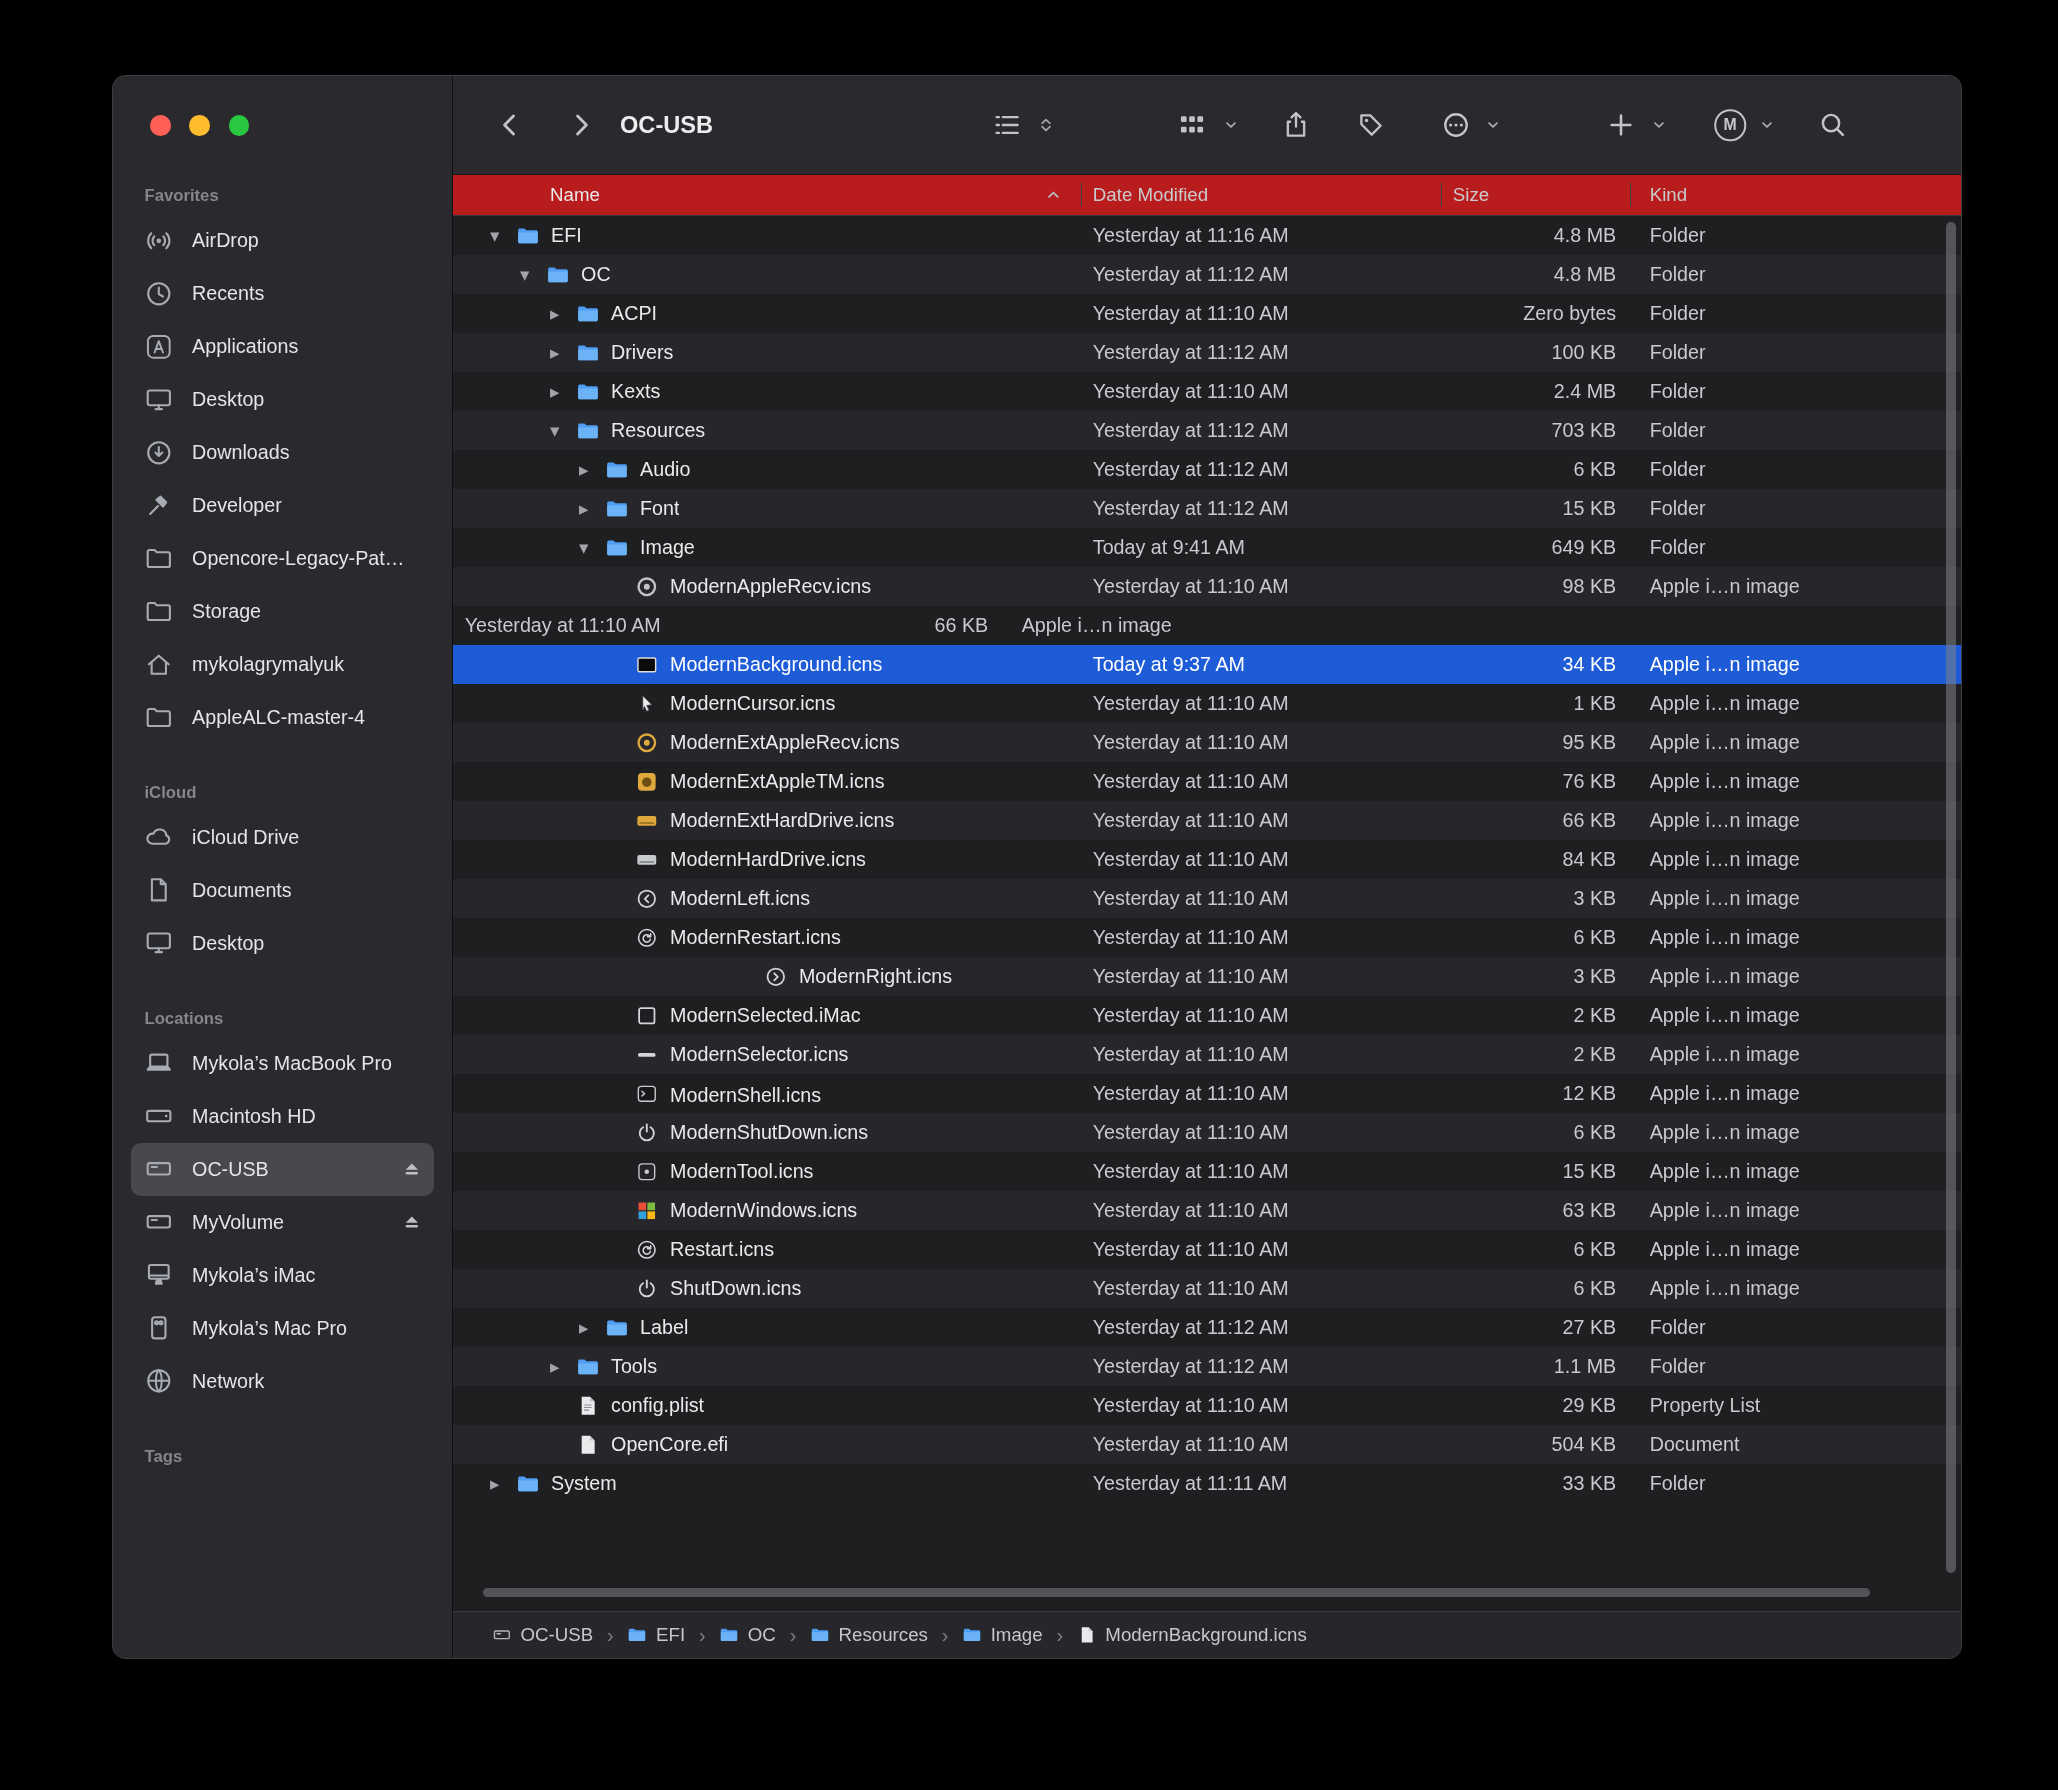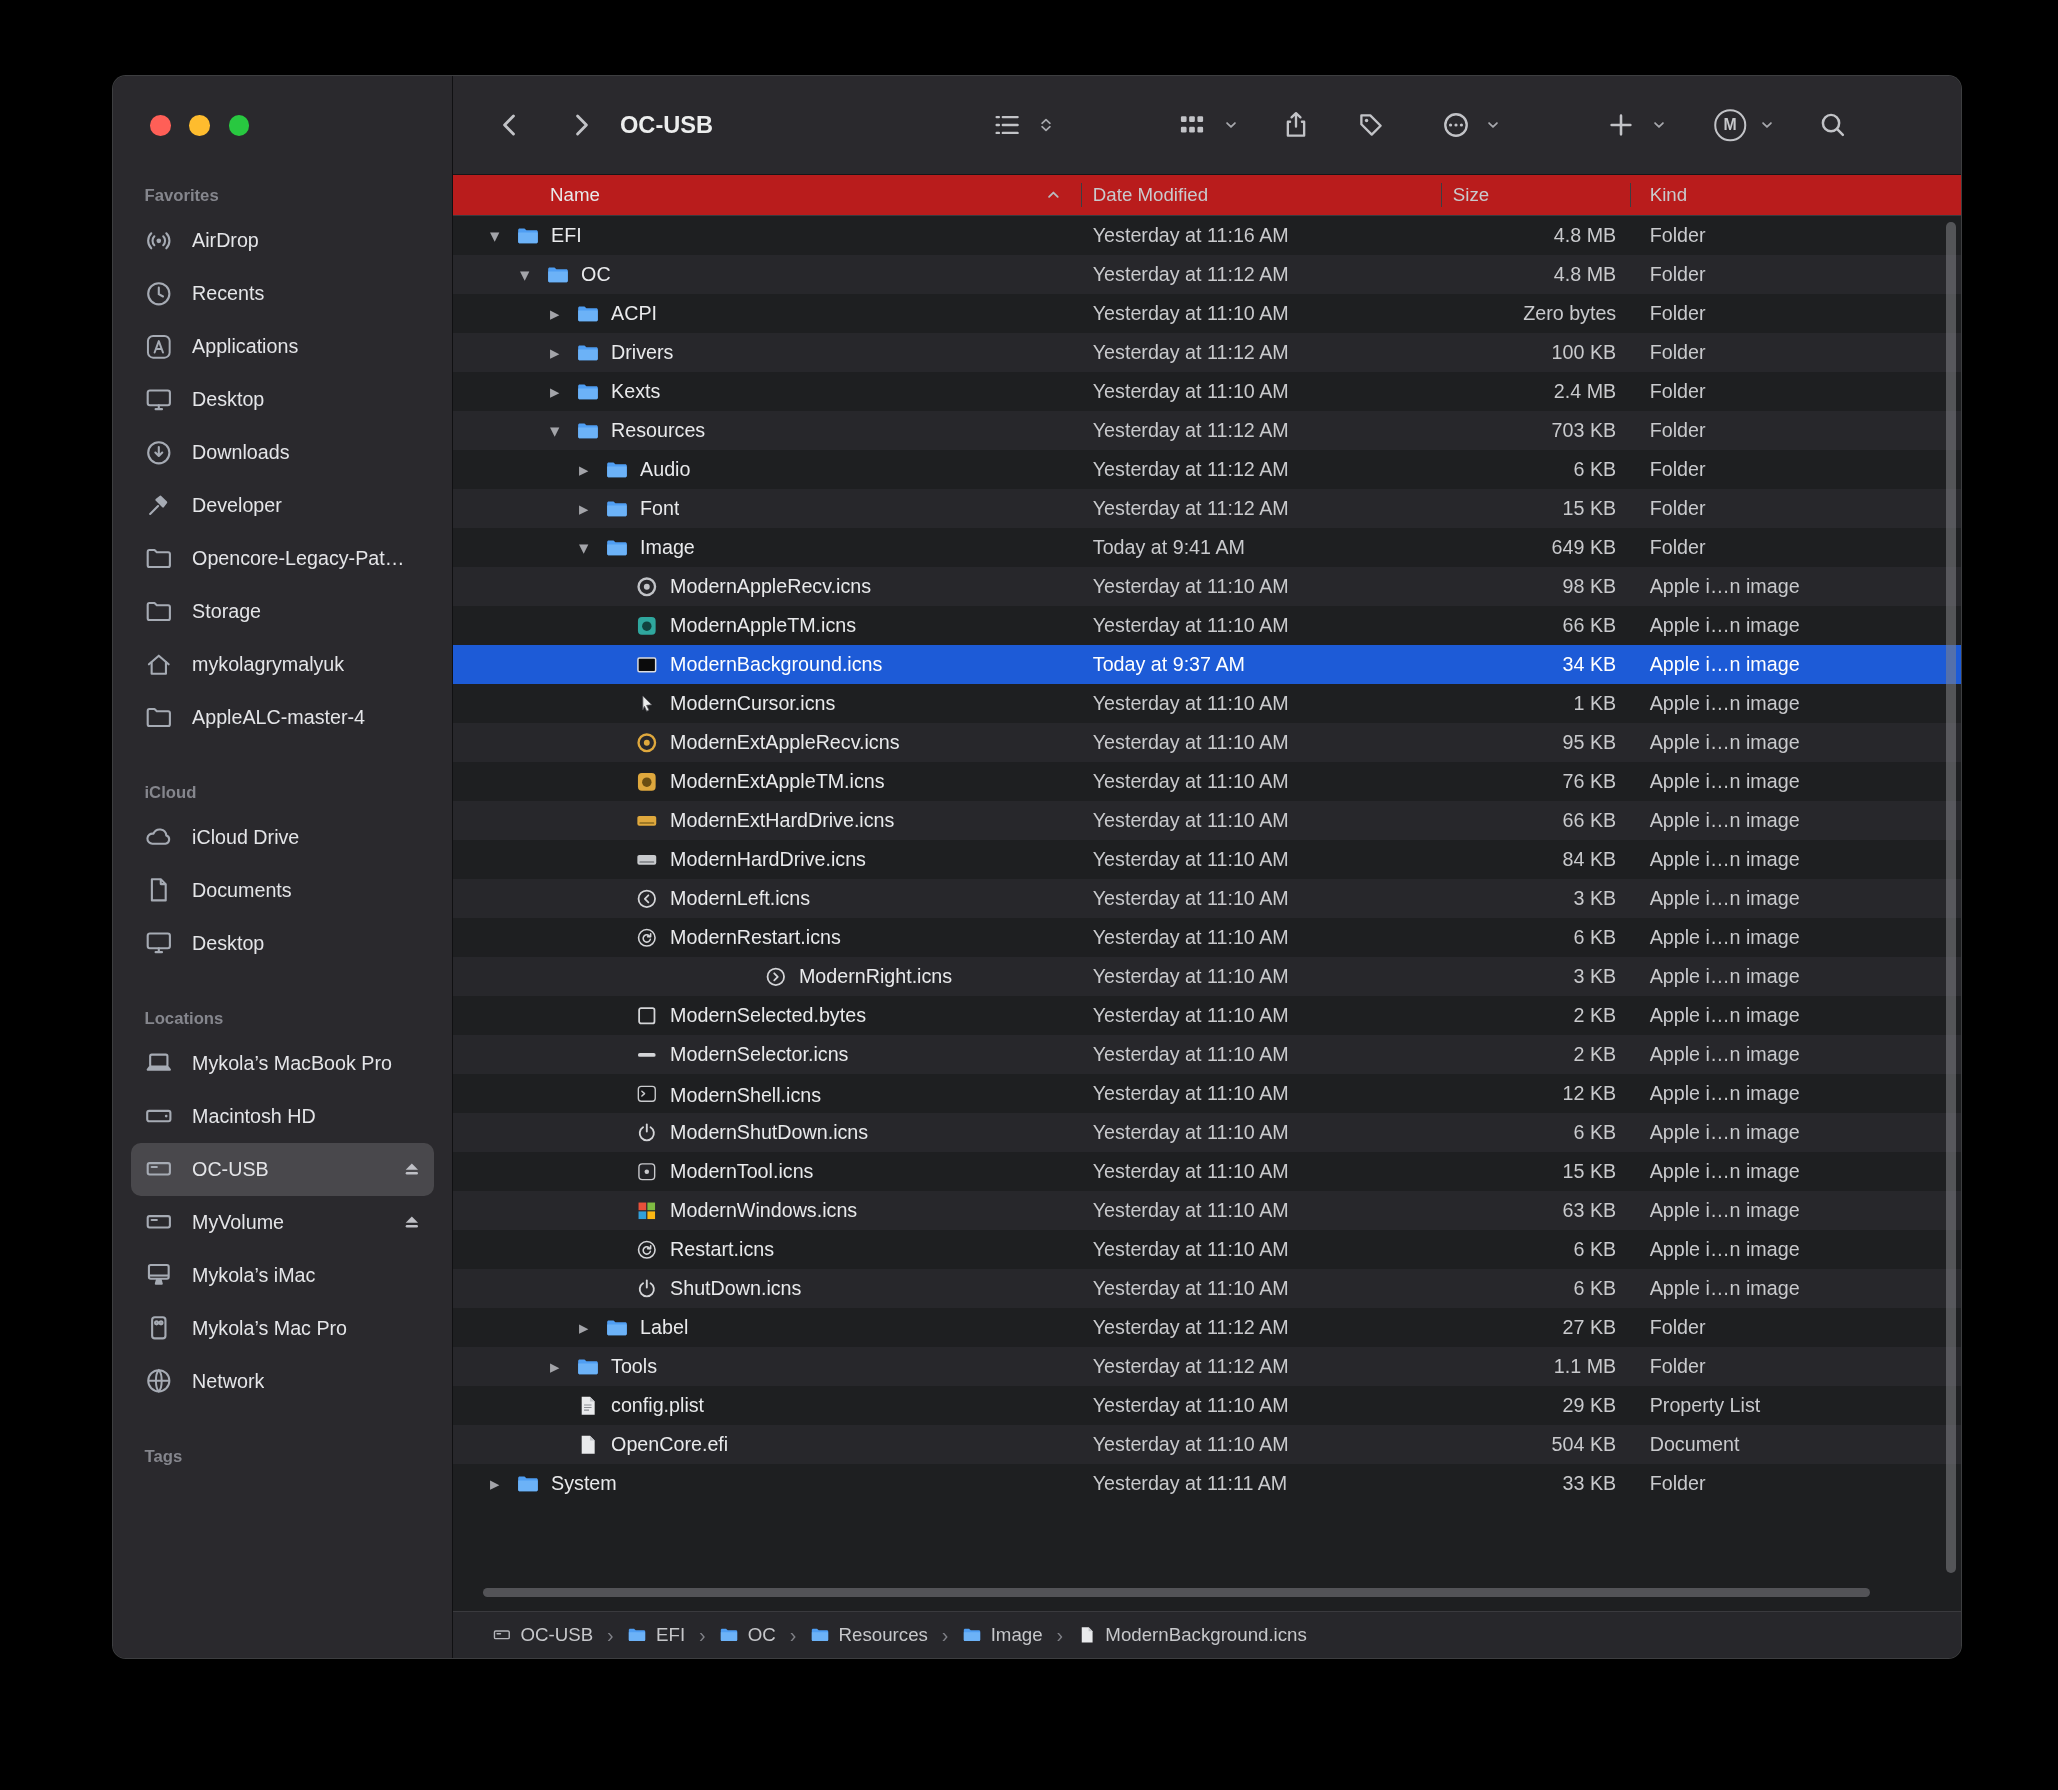--- a/index.html
+++ b/index.html
@@ -532,30 +532,20 @@
                   <circle cx="12" cy="12" r="3" fill="#c1c3c7"></circle>
                 </svg>
               </span>
               <span class="fname">ModernAppleRecv.icns</span>
             </div>
             <div class="cell col-date">Yesterday at 11:10 AM</div>
             <div class="cell col-size">98 KB</div>
             <div class="cell col-kind">Apple i…n image</div>
           </div>
           <div class="row base">
-            <div class="cell col-name" style="padding-left: 154px;">
-              <span class="disc"></span>
-              <span class="ficon">
-                <svg viewBox="0 0 24 24">
-                  <rect x="3" y="3" width="18" height="18" rx="4" fill="#2fa79e"></rect>
-                  <circle cx="12" cy="12.4" r="4.8" fill="#11433f"></circle>
-                </svg>
-              </span>
-              <span class="fname">ModernAppleTM.icns</span>
-            </div>
             <div class="cell col-date">Yesterday at 11:10 AM</div>
             <div class="cell col-size">66 KB</div>
             <div class="cell col-kind">Apple i…n image</div>
           </div>
           <div class="row selected">
             <div class="cell col-name" style="padding-left: 154px;">
               <span class="disc"></span>
               <span class="ficon">
                 <svg viewBox="0 0 24 24">
                   <rect x="3" y="5" width="18" height="14" rx="1.5" fill="#0b0b0c" stroke="#dcdde0" stroke-width="1.5"></rect>
@@ -688,21 +678,21 @@
             <div class="cell col-kind">Apple i…n image</div>
           </div>
           <div class="row base">
             <div class="cell col-name" style="padding-left: 154px;">
               <span class="disc"></span>
               <span class="ficon">
                 <svg viewBox="0 0 24 24">
                   <rect x="4.2" y="4.2" width="15.6" height="15.6" rx="2" fill="none" stroke="#d4d5d8" stroke-width="1.8"></rect>
                 </svg>
               </span>
-              <span class="fname">ModernSelected.bytes</span>
+              <span class="fname">ModernSelected.iMac</span>
             </div>
             <div class="cell col-date">Yesterday at 11:10 AM</div>
             <div class="cell col-size">2 KB</div>
             <div class="cell col-kind">Apple i…n image</div>
           </div>
           <div class="row alt">
             <div class="cell col-name" style="padding-left: 154px;">
               <span class="disc"></span>
               <span class="ficon">
                 <svg viewBox="0 0 24 24">

